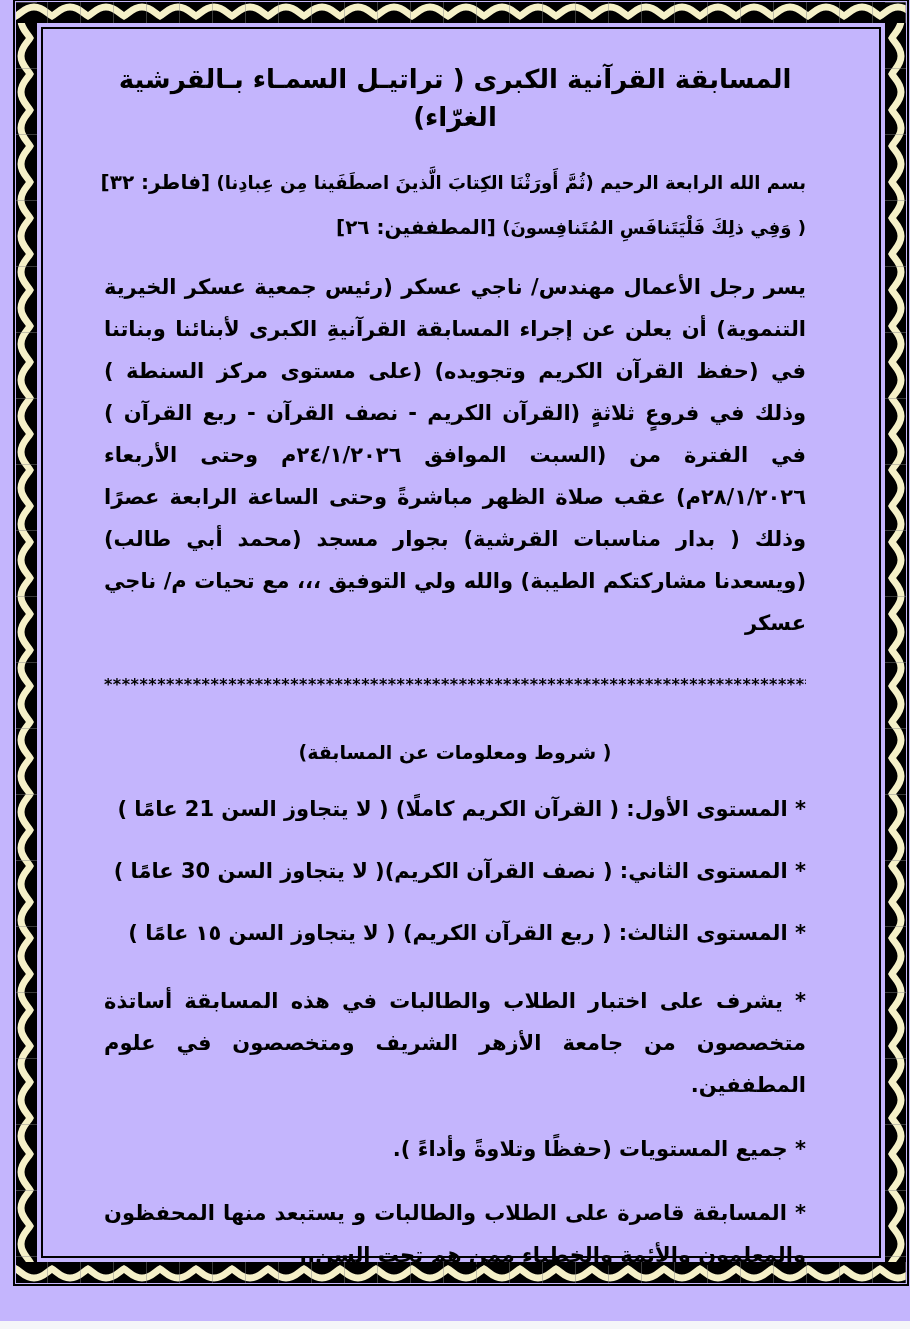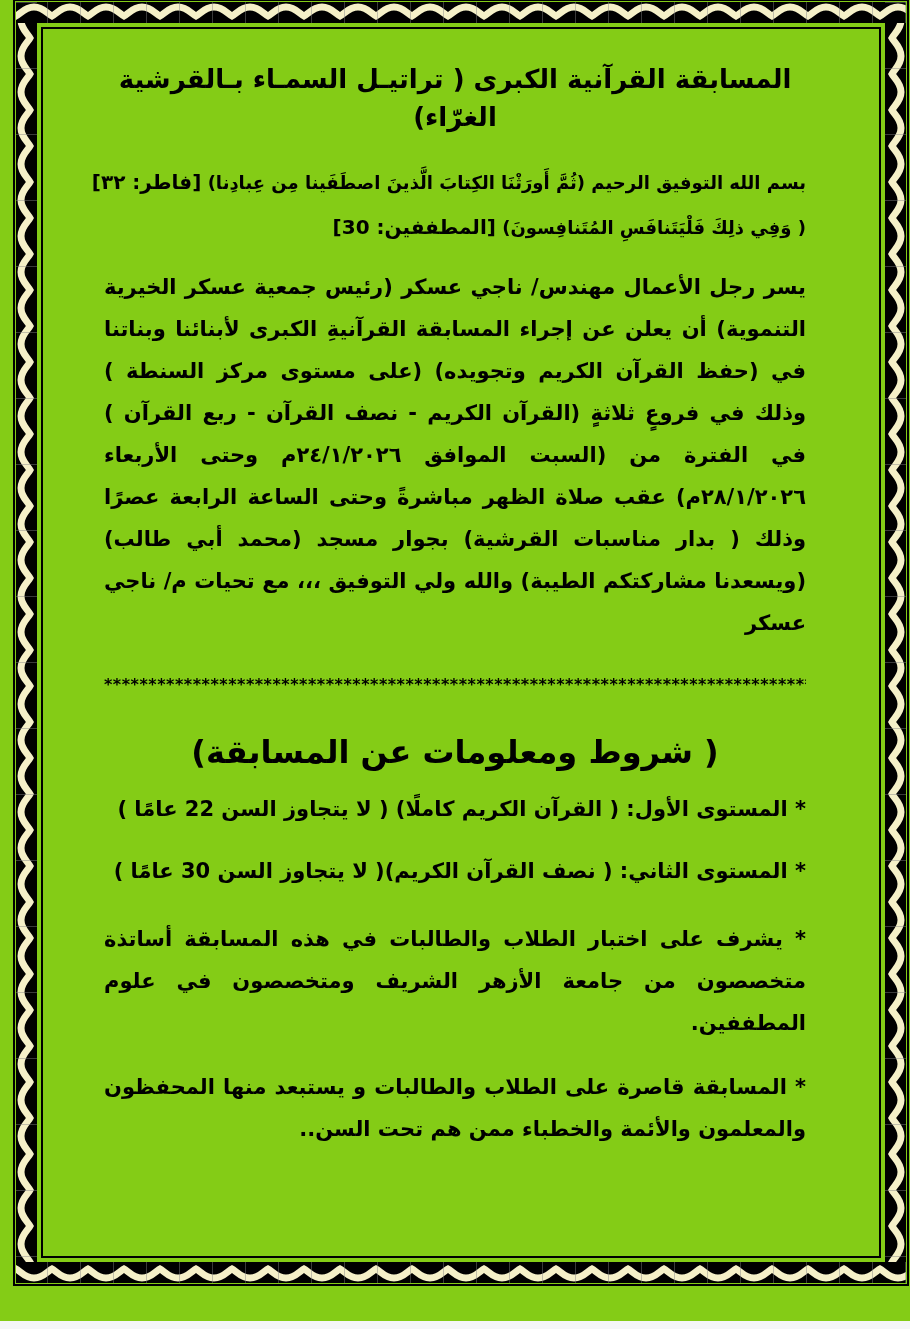--- a/index.html
+++ b/index.html
@@ -1,16 +1,16 @@
 <!DOCTYPE html>
 <html lang="ar"><head>
 <meta charset="utf-8">
 <style>
   html,body{margin:0;padding:0;background:#ffffff;}
-  .screen{position:relative;width:910px;height:1329px;background:#84cc16;overflow:hidden;
+  .screen{position:relative;width:910px;height:1329px;background:#c4b5fd;overflow:hidden;
           font-family:"DejaVu Sans",sans-serif;color:#000;}
 
   
   .frame{position:absolute;top:2px;left:16px;right:4px;bottom:46px;}
   .frame-outer{position:absolute;inset:-3px;border:2px solid #000;}
   .bs{position:absolute;display:block;}
   .bs-top{top:0;left:0;width:100%;height:21px;}
   .bs-bottom{bottom:0;left:0;width:100%;height:21px;}
   .bs-left{top:0;left:0;width:21px;height:100%;}
   .bs-right{top:0;right:0;width:21px;height:100%;}
@@ -26,21 +26,21 @@
   .content{position:absolute;top:42px;left:104px;right:104px;direction:rtl;
            font-weight:bold;font-size:21px;line-height:42px;text-align:right;}
   .doc-title{font-size:26px;font-weight:900;text-align:center;margin:18px 0 24px;
              letter-spacing:-0.5px;line-height:38px;}
   .verse-line{font-size:18px;line-height:45px;margin:0;white-space:nowrap;}
   .deco{font-weight:900;}
   .verse-ref{font-size:20px;}
   .intro{margin:16px 0 0;text-align:justify;}
   .separator{margin-top:20px;font-size:16px;letter-spacing:.5px;text-align:center;
              white-space:nowrap;overflow:hidden;direction:ltr;}
-  .section-title{font-size:32px;font-weight:900;text-align:center;margin:26px 0 0;line-height:40px;}
+  .section-title{font-size:19px;font-weight:900;text-align:center;margin:26px 0 0;line-height:40px;}
   .levels-intro{margin:30px 0 0;}
   .level{margin:12px 0 0;padding-left:0;line-height:50px;}
   .rule{margin:22px 0 0;text-align:justify;}
   .bottom-edge{position:absolute;left:0;right:0;bottom:0;height:8px;background:#f5f6f8;}
 </style>
 </head>
 <body>
 
 <div class="screen">
 
@@ -92,33 +92,35 @@
     <div class="gridh l"></div>
     <div class="gridh r"></div>
 
     <div class="inner-line"></div>
   </div>
 
   <div class="content">
 
     <h1 class="doc-title">المسابقة القرآنية الكبرى ( تراتيـل السمـاء بـالقرشية الغرّاء)</h1>
 
-    <p class="verse-line"><span class="deco">بسم الله التوفيق الرحيم</span> <span>(ثُمَّ أَورَثْنَا الكِتابَ الَّذينَ اصطَفَينا مِن عِبادِنا)</span> <span class="verse-ref">[فاطر: ٣٢]</span></p>
+    <p class="verse-line"><span class="deco">بسم الله الرابعة الرحيم</span> <span>(ثُمَّ أَورَثْنَا الكِتابَ الَّذينَ اصطَفَينا مِن عِبادِنا)</span> <span class="verse-ref">[فاطر: ٣٢]</span></p>
 
-    <p class="verse-line"><span>( وَفِي ذلِكَ فَلْيَتَنافَسِ المُتَنافِسونَ)</span> <span class="verse-ref">[المطففين: 30]</span></p>
+    <p class="verse-line"><span>( وَفِي ذلِكَ فَلْيَتَنافَسِ المُتَنافِسونَ)</span> <span class="verse-ref">[المطففين: ٢٦]</span></p>
 
     <p class="intro"><span>يسر رجل الأعمال مهندس/ </span><span class="deco">ناجي عسكر</span><span> (رئيس جمعية عسكر الخيرية التنموية) أن يعلن عن إجراء المسابقة القرآنيةِ الكبرى لأبنائنا وبناتنا في (حفظ القرآن الكريم وتجويده) (على مستوى مركز السنطة ) وذلك في فروعٍ ثلاثةٍ (القرآن الكريم - نصف القرآن - ربع القرآن ) في الفترة من (السبت الموافق ٢٤/١/٢٠٢٦م وحتى الأربعاء ٢٨/١/٢٠٢٦م) عقب صلاة الظهر مباشرةً وحتى الساعة الرابعة عصرًا وذلك ( بدار مناسبات القرشية) بجوار مسجد (محمد أبي طالب) (ويسعدنا مشاركتكم الطيبة) والله ولي التوفيق ،،، مع تحيات م/ </span><span class="deco">ناجي عسكر</span></p>
 
     <div class="separator">******************************************************************************************</div>
 
     <h2 class="section-title">( شروط ومعلومات عن المسابقة)</h2>
 
 
-    <p class="level">* المستوى الأول: ( القرآن الكريم كاملًا) ( لا يتجاوز السن 22 عامًا )</p>
+    <p class="level">* المستوى الأول: ( القرآن الكريم كاملًا) ( لا يتجاوز السن 21 عامًا )</p>
     <p class="level">* المستوى الثاني: ( نصف القرآن الكريم)( لا يتجاوز السن 30 عامًا )</p>
+    <p class="level">* المستوى الثالث: ( ربع القرآن الكريم) ( لا يتجاوز السن  ١٥ عامًا )</p>
 
     <p class="rule">* يشرف على اختبار الطلاب والطالبات في هذه المسابقة أساتذة متخصصون من جامعة الأزهر الشريف ومتخصصون في علوم المطففين.</p>
+    <p class="rule">* جميع المستويات (حفظًا وتلاوةً وأداءً ).</p>
     <p class="rule">* المسابقة قاصرة على الطلاب والطالبات و يستبعد منها المحفظون والمعلمون والأئمة والخطباء ممن هم تحت السن..</p>
 
   </div>
 
   <div class="bottom-edge"></div>
 </div>
 
 </body></html>

